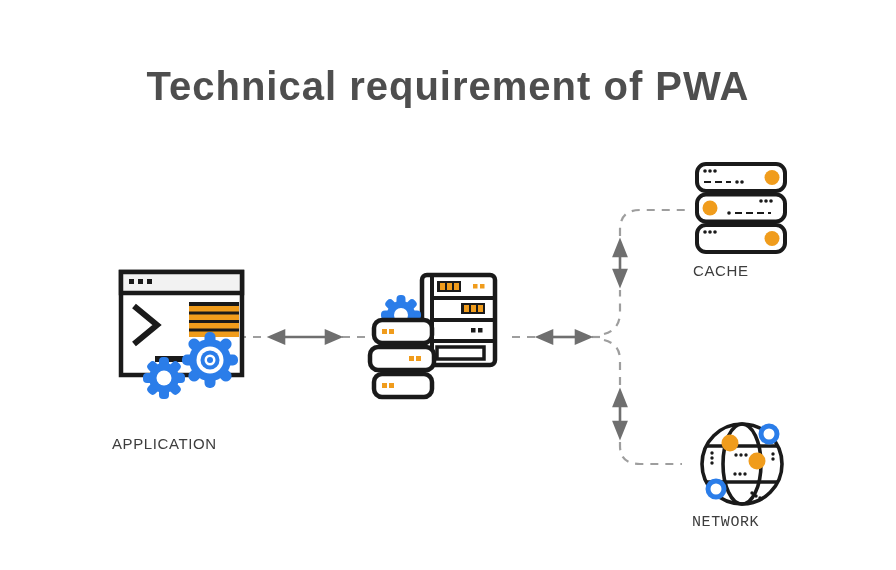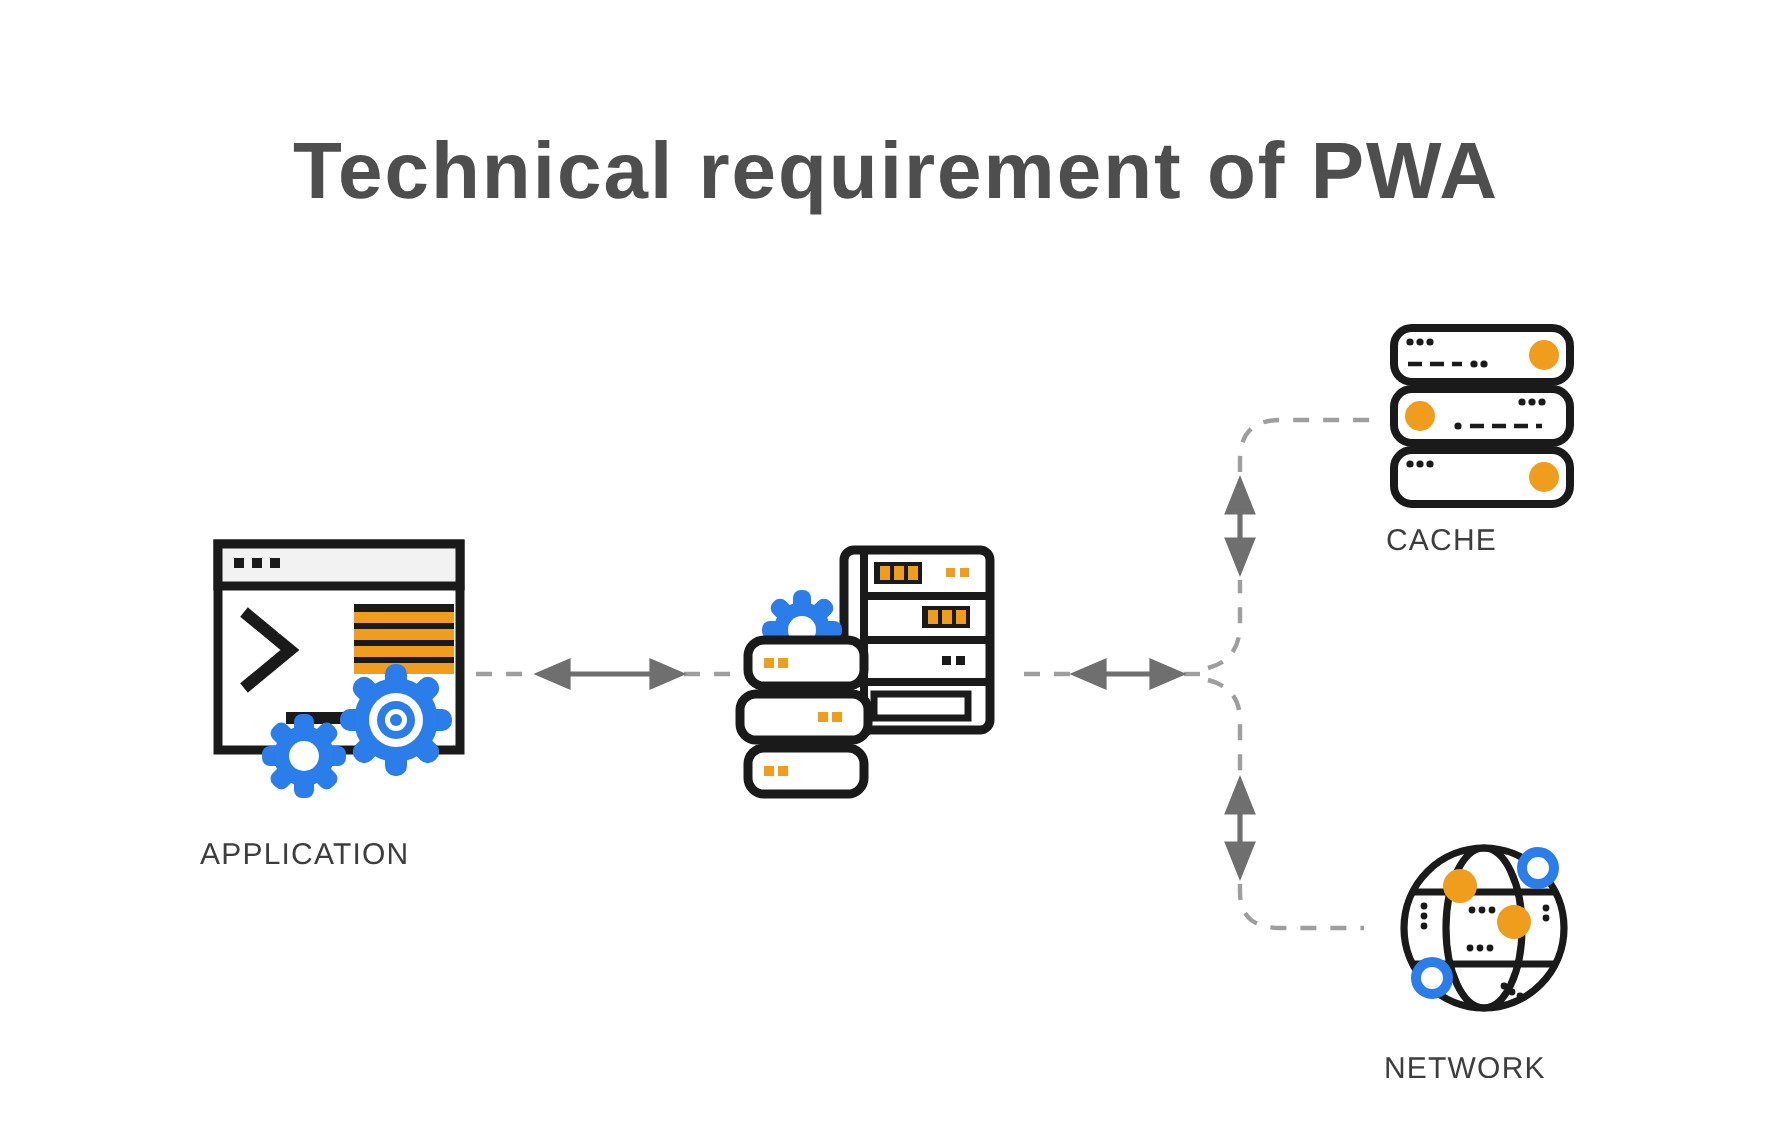--- a/index.html
+++ b/index.html
@@ -10,26 +10,26 @@
   .page-title{
     position:absolute;top:64px;left:0;width:896px;text-align:center;
     font-size:40px;font-weight:700;color:#4e4e4e;letter-spacing:1px;margin:0;
   }
   .connectors{position:absolute;left:0;top:0;width:896px;height:570px;}
   .node{position:absolute;display:flex;flex-direction:column;align-items:flex-start;}
   .node-label{
     font-size:15px;color:#3d3d3d;letter-spacing:0.6px;white-space:nowrap;
     margin-top:12px;
   }
-  .node-application{left:100px;top:262px;width:140px;}
+  .node-application{left:112px;top:262px;width:140px;gap:16px;}
   .node-service-worker{left:365px;top:260px;width:150px;}
   .node-cache{left:693px;top:160px;width:100px;}
   .node-cache .node-label{margin-top:6px;}
   .node-network{left:692px;top:414px;width:100px;}
-  .node-network .node-label{margin-top:12px;}
+  .node-network .node-label{margin-top:0;font-family:Liberation Mono, monospace;}
 </style>
 </head>
 <body>
 
 <div class="canvas">
 
   <h1 class="page-title">Technical requirement of PWA</h1>
 
   <svg class="connectors" viewBox="0 0 896 570">
     <g stroke="#9e9e9e" stroke-width="2.2" fill="none" stroke-dasharray="8 7">

